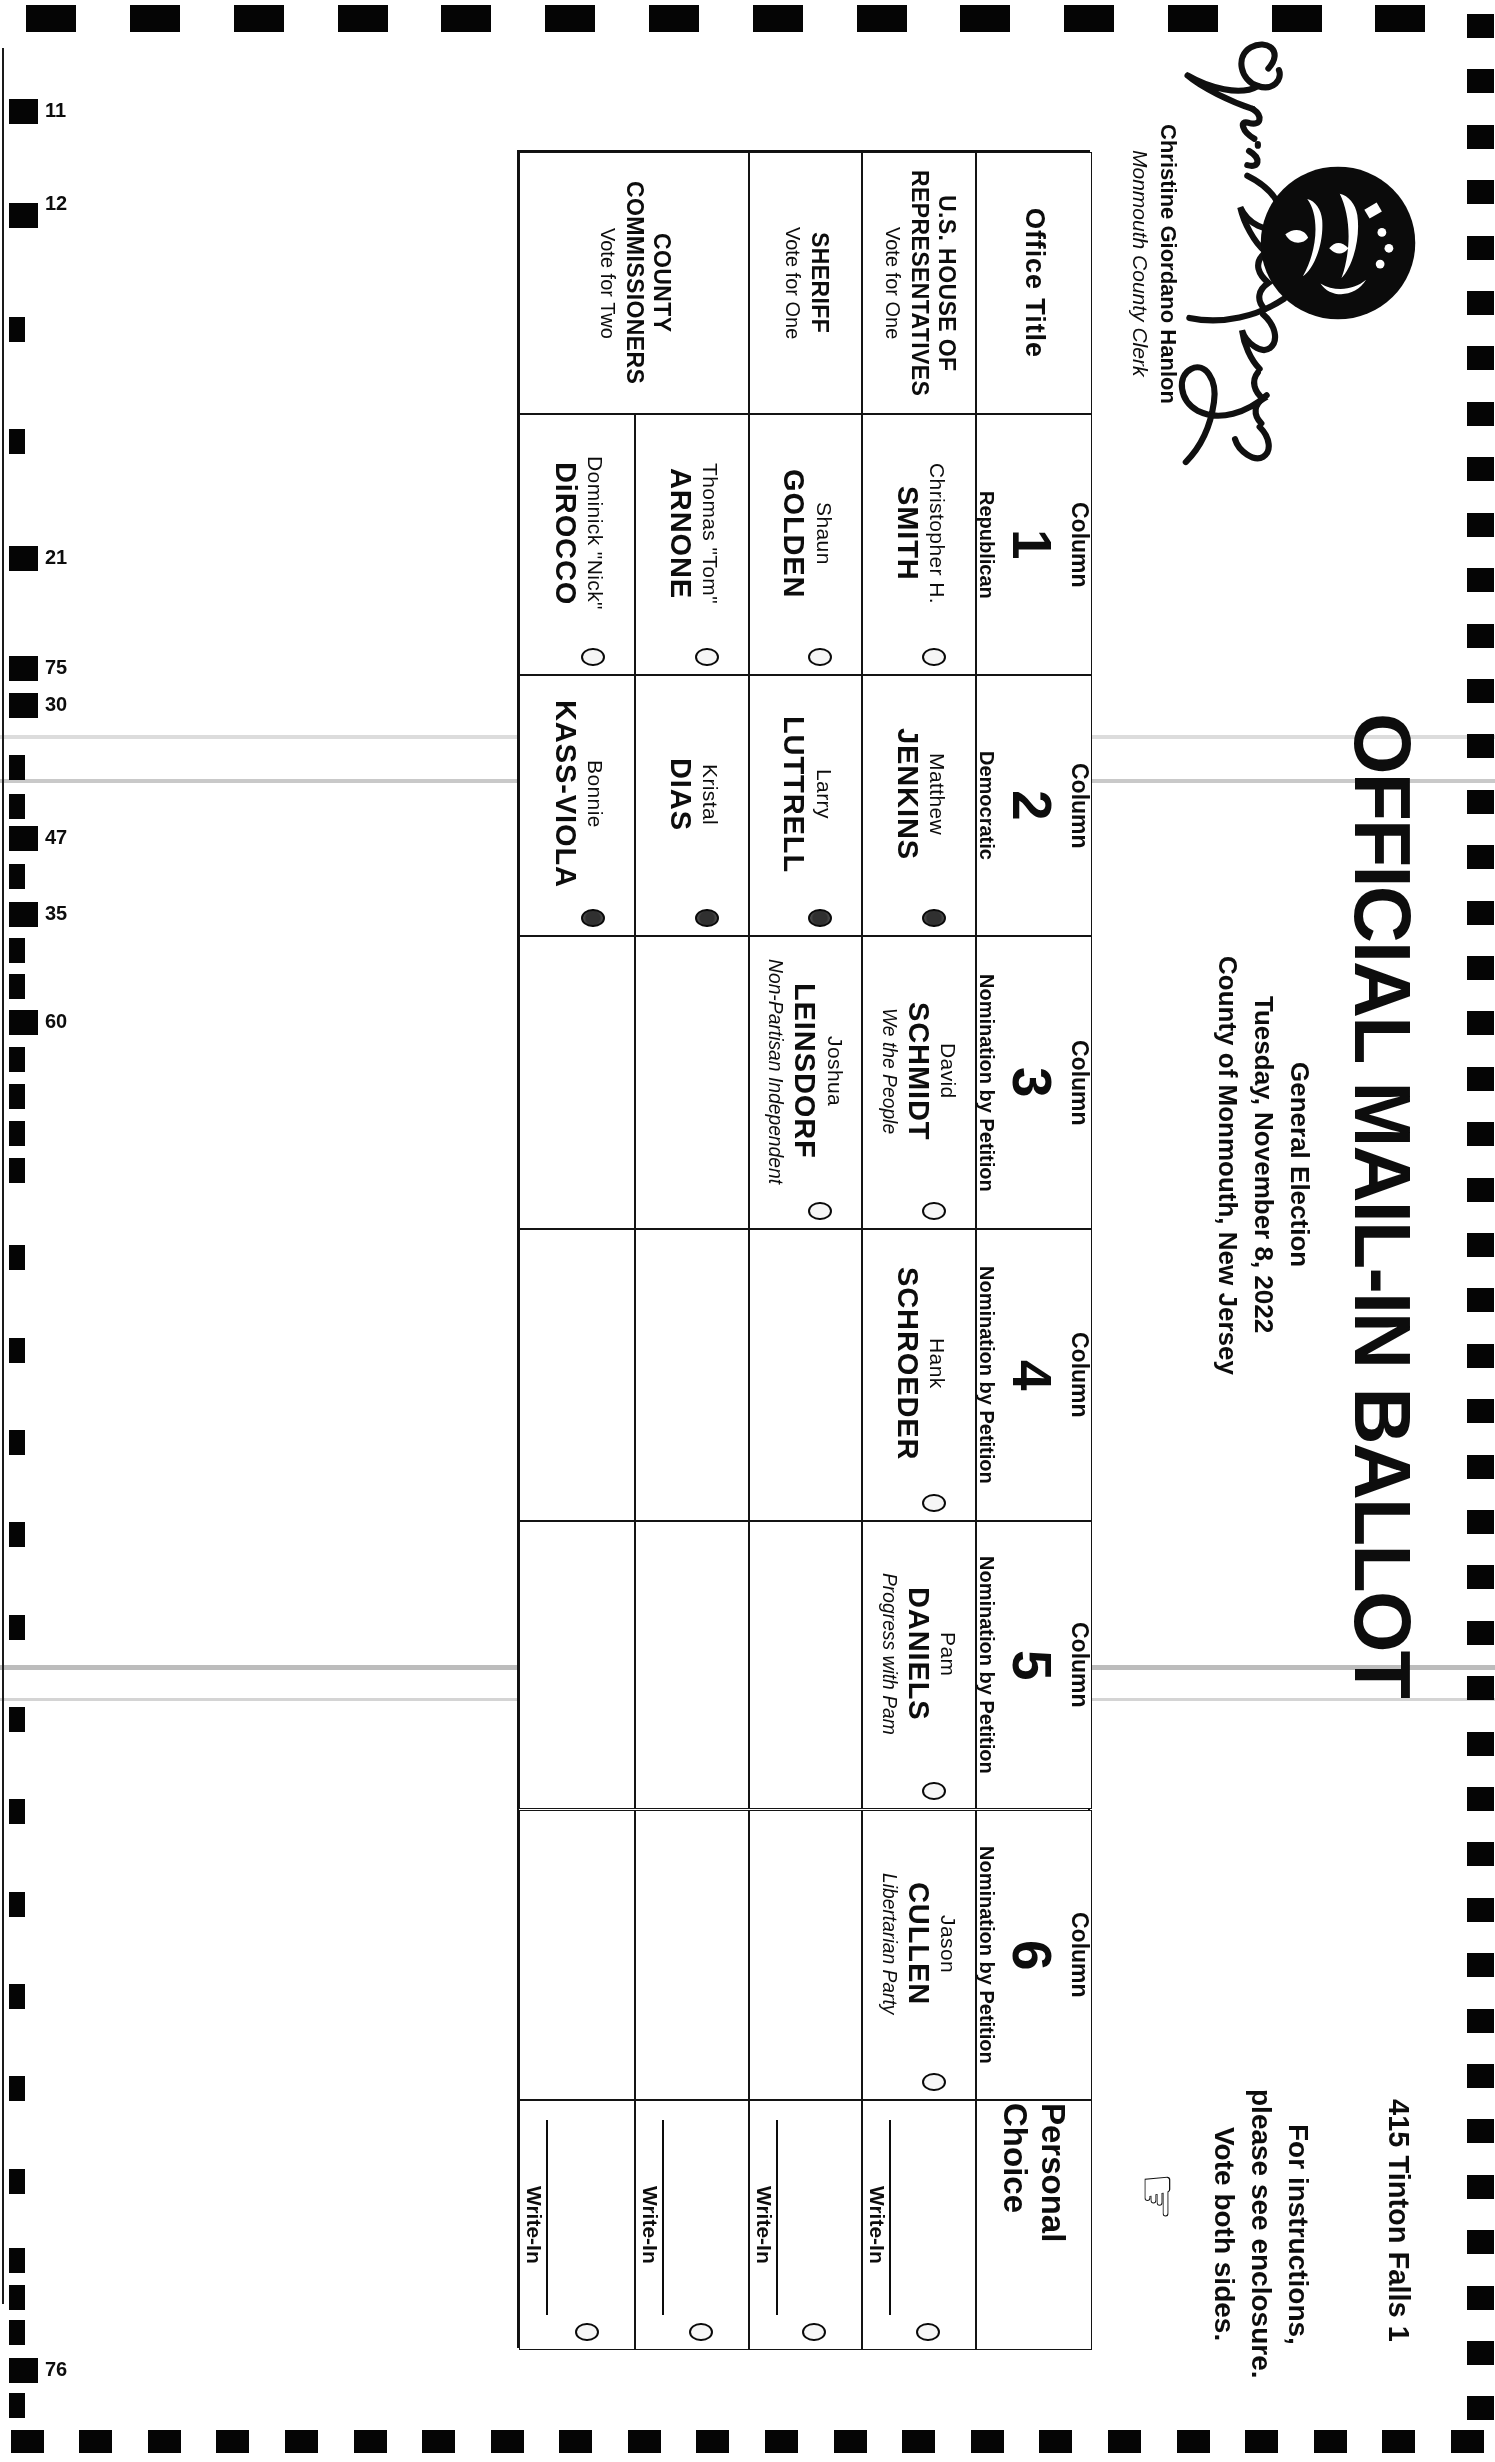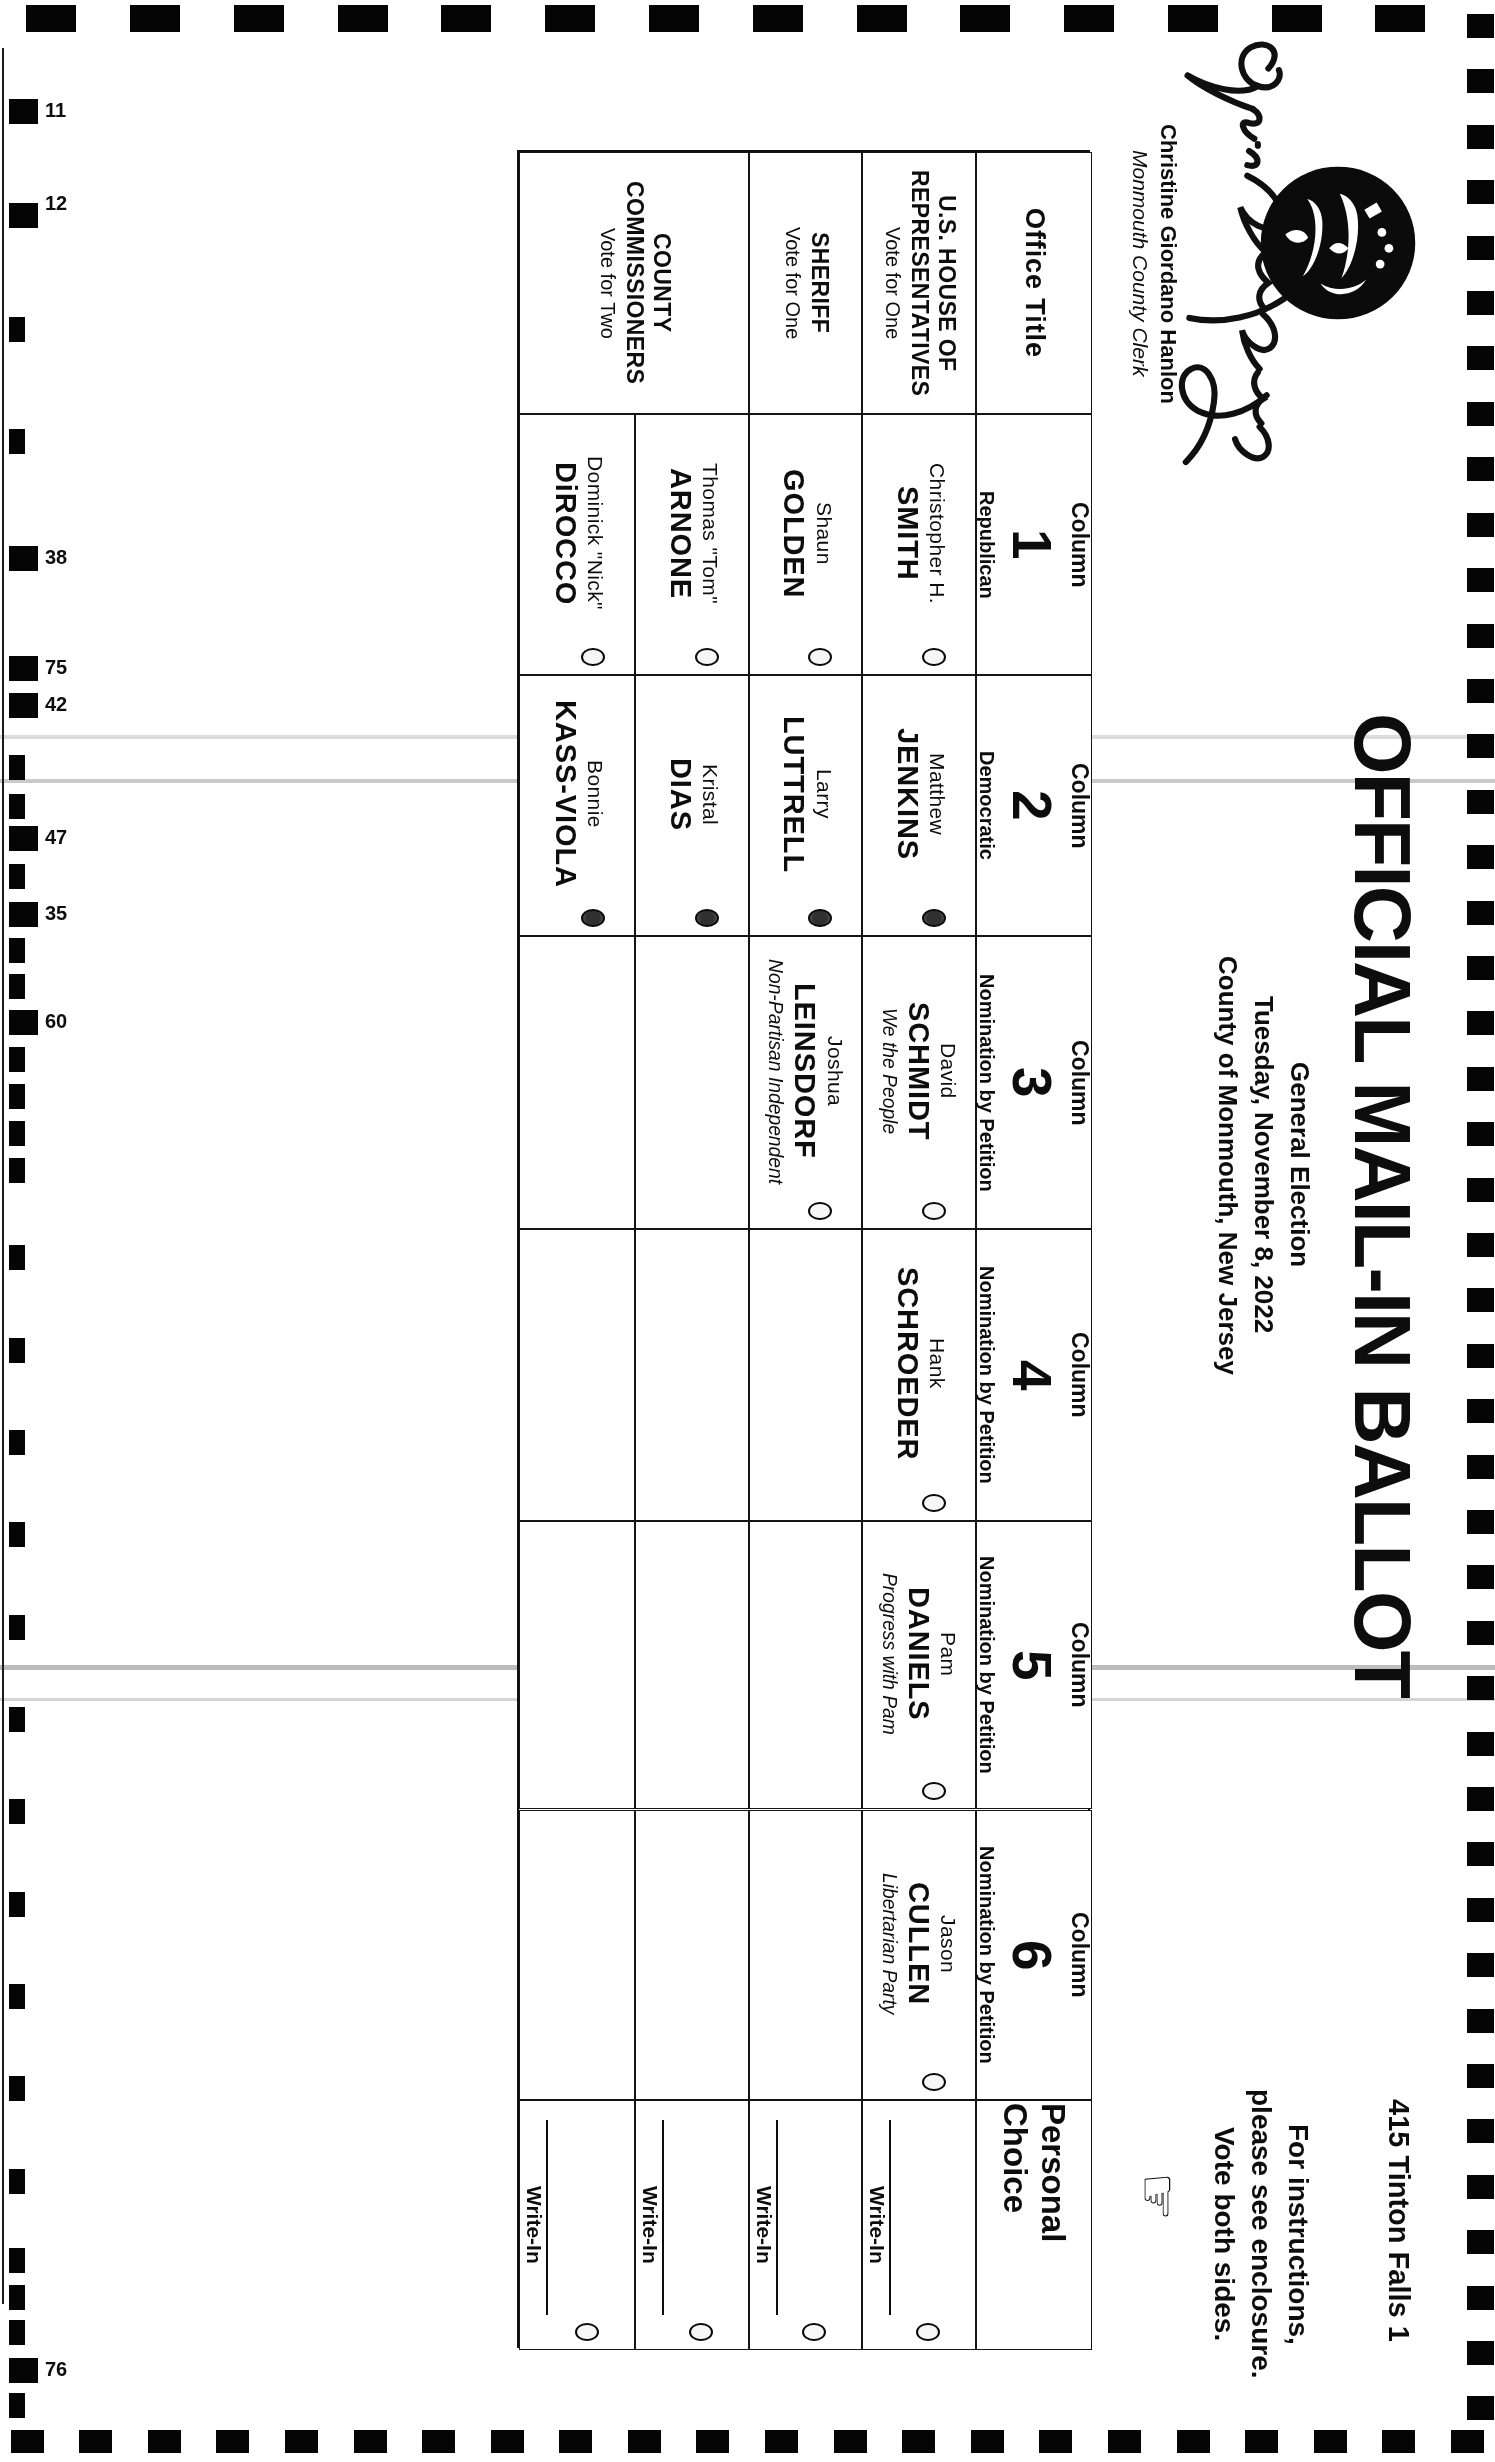--- a/index.html
+++ b/index.html
@@ -432,25 +432,25 @@
     <div class="mark" style="left: 8.8px; top: 2169px; width: 16.7px; height: 24.6px;"></div>
     <div class="mark" style="left: 8.8px; top: 2248px; width: 16.7px; height: 24.6px;"></div>
     <div class="mark" style="left: 8.8px; top: 2285px; width: 16.7px; height: 24.6px;"></div>
     <div class="mark" style="left: 8.8px; top: 2320px; width: 16.7px; height: 24.6px;"></div>
     <div class="mark" style="left: 8.8px; top: 2393px; width: 16.7px; height: 24.6px;"></div>
     <div class="mark" style="left: 8.8px; top: 99px; width: 29px; height: 24.6px;"></div>
     <div class="railnum" style="left: 45px; top: 99px;">11</div>
     <div class="mark" style="left: 8.8px; top: 203px; width: 29px; height: 24.6px;"></div>
     <div class="railnum" style="left: 45px; top: 192px;">12</div>
     <div class="mark" style="left: 8.8px; top: 546px; width: 29px; height: 24.6px;"></div>
-    <div class="railnum" style="left: 45px; top: 546px;">38</div>
+    <div class="railnum" style="left: 45px; top: 546px;">21</div>
     <div class="mark" style="left: 8.8px; top: 656px; width: 29px; height: 24.6px;"></div>
     <div class="railnum" style="left: 45px; top: 656px;">75</div>
     <div class="mark" style="left: 8.8px; top: 693px; width: 29px; height: 24.6px;"></div>
-    <div class="railnum" style="left: 45px; top: 693px;">42</div>
+    <div class="railnum" style="left: 45px; top: 693px;">30</div>
     <div class="mark" style="left: 8.8px; top: 826px; width: 29px; height: 24.6px;"></div>
     <div class="railnum" style="left: 45px; top: 826px;">47</div>
     <div class="mark" style="left: 8.8px; top: 902px; width: 29px; height: 24.6px;"></div>
     <div class="railnum" style="left: 45px; top: 902px;">35</div>
     <div class="mark" style="left: 8.8px; top: 1010px; width: 29px; height: 24.6px;"></div>
     <div class="railnum" style="left: 45px; top: 1010px;">60</div>
     <div class="mark" style="left: 8.8px; top: 2358px; width: 29px; height: 24.6px;"></div>
     <div class="railnum" style="left: 45px; top: 2358px;">76</div>
   </div>
 

